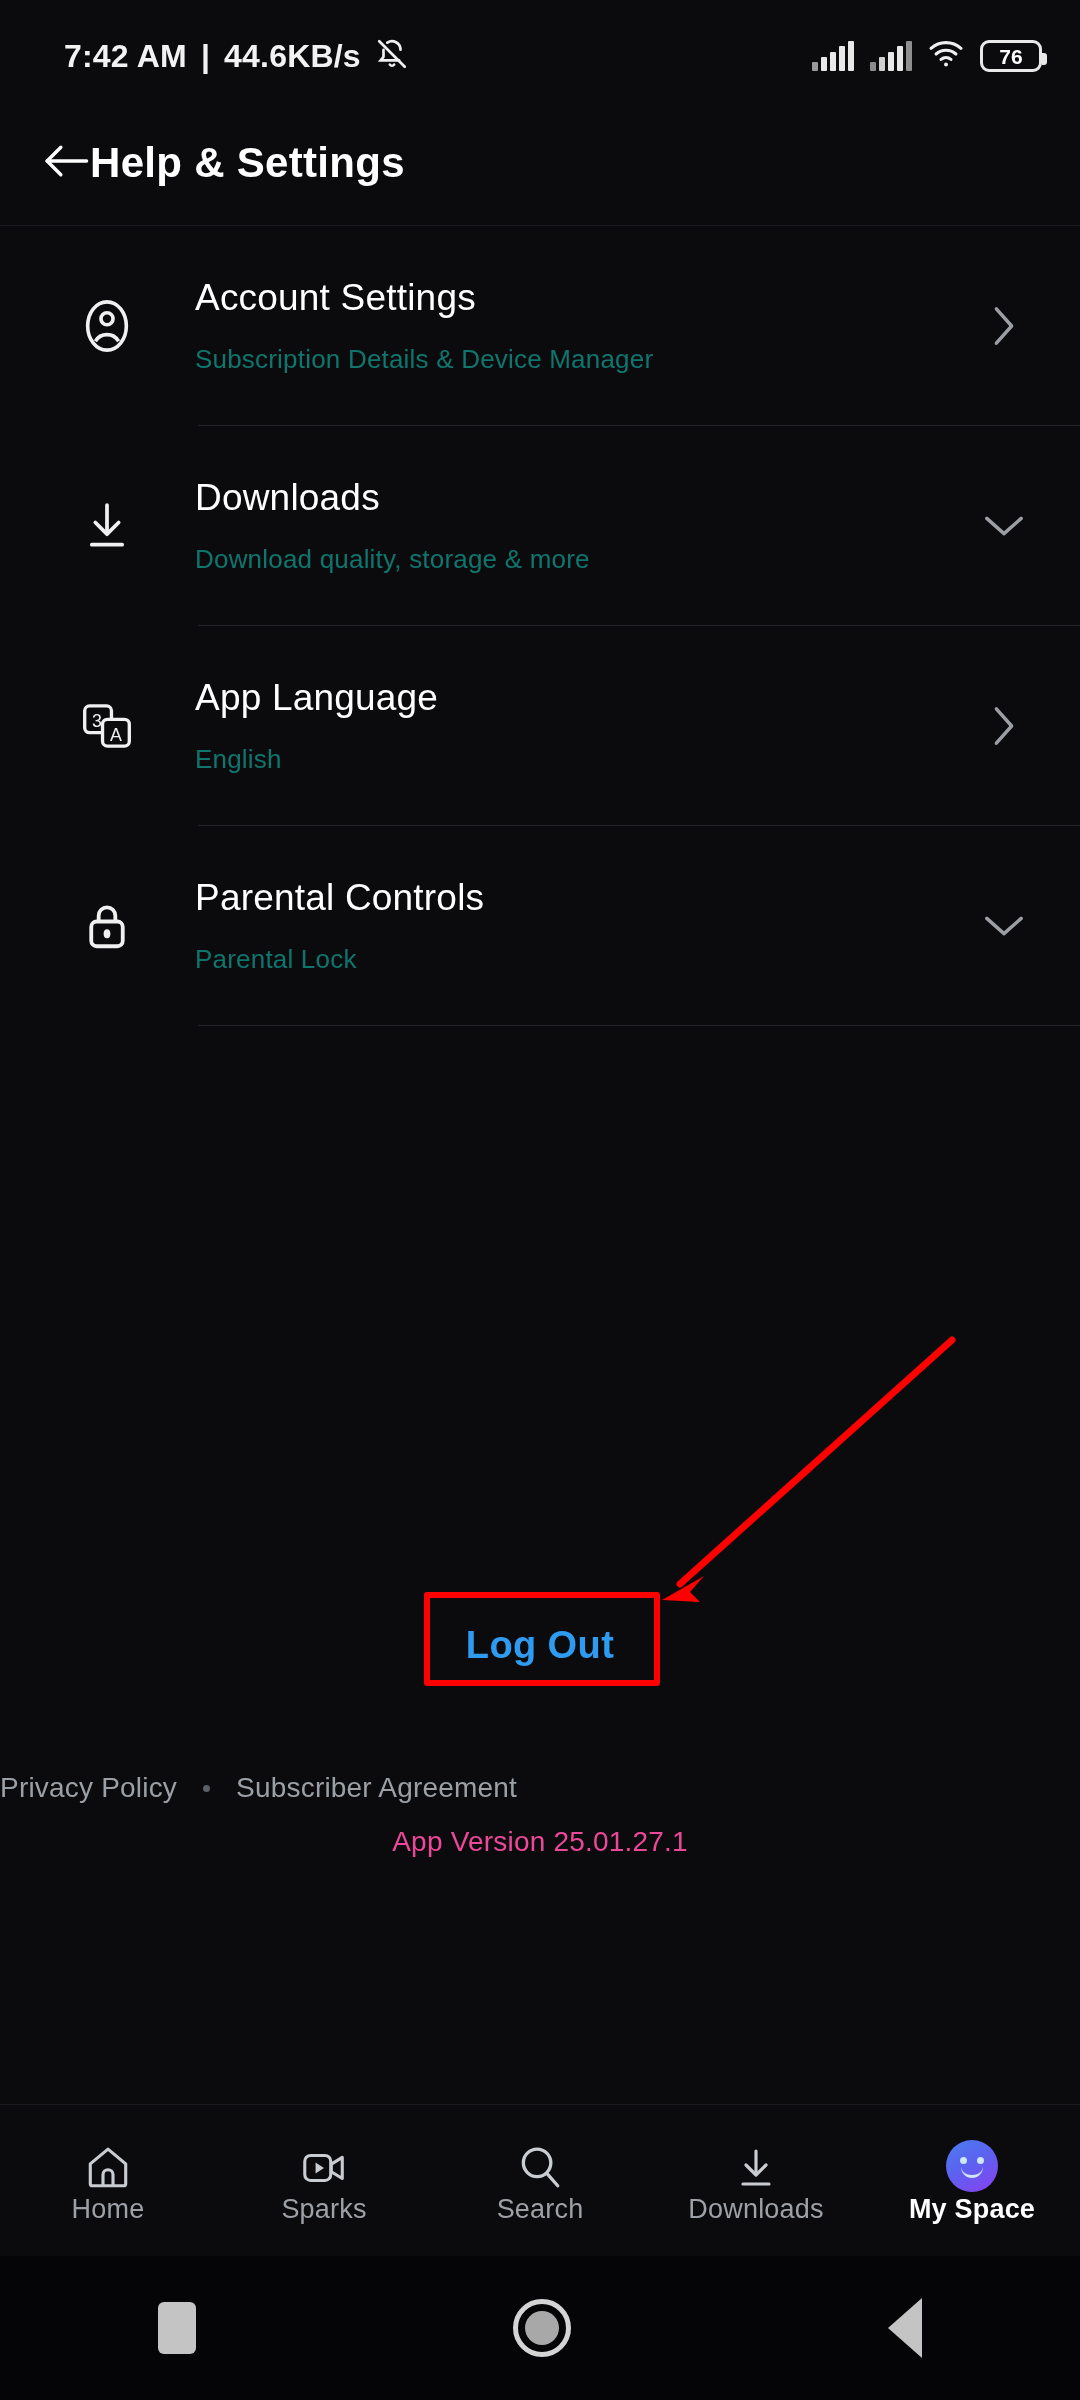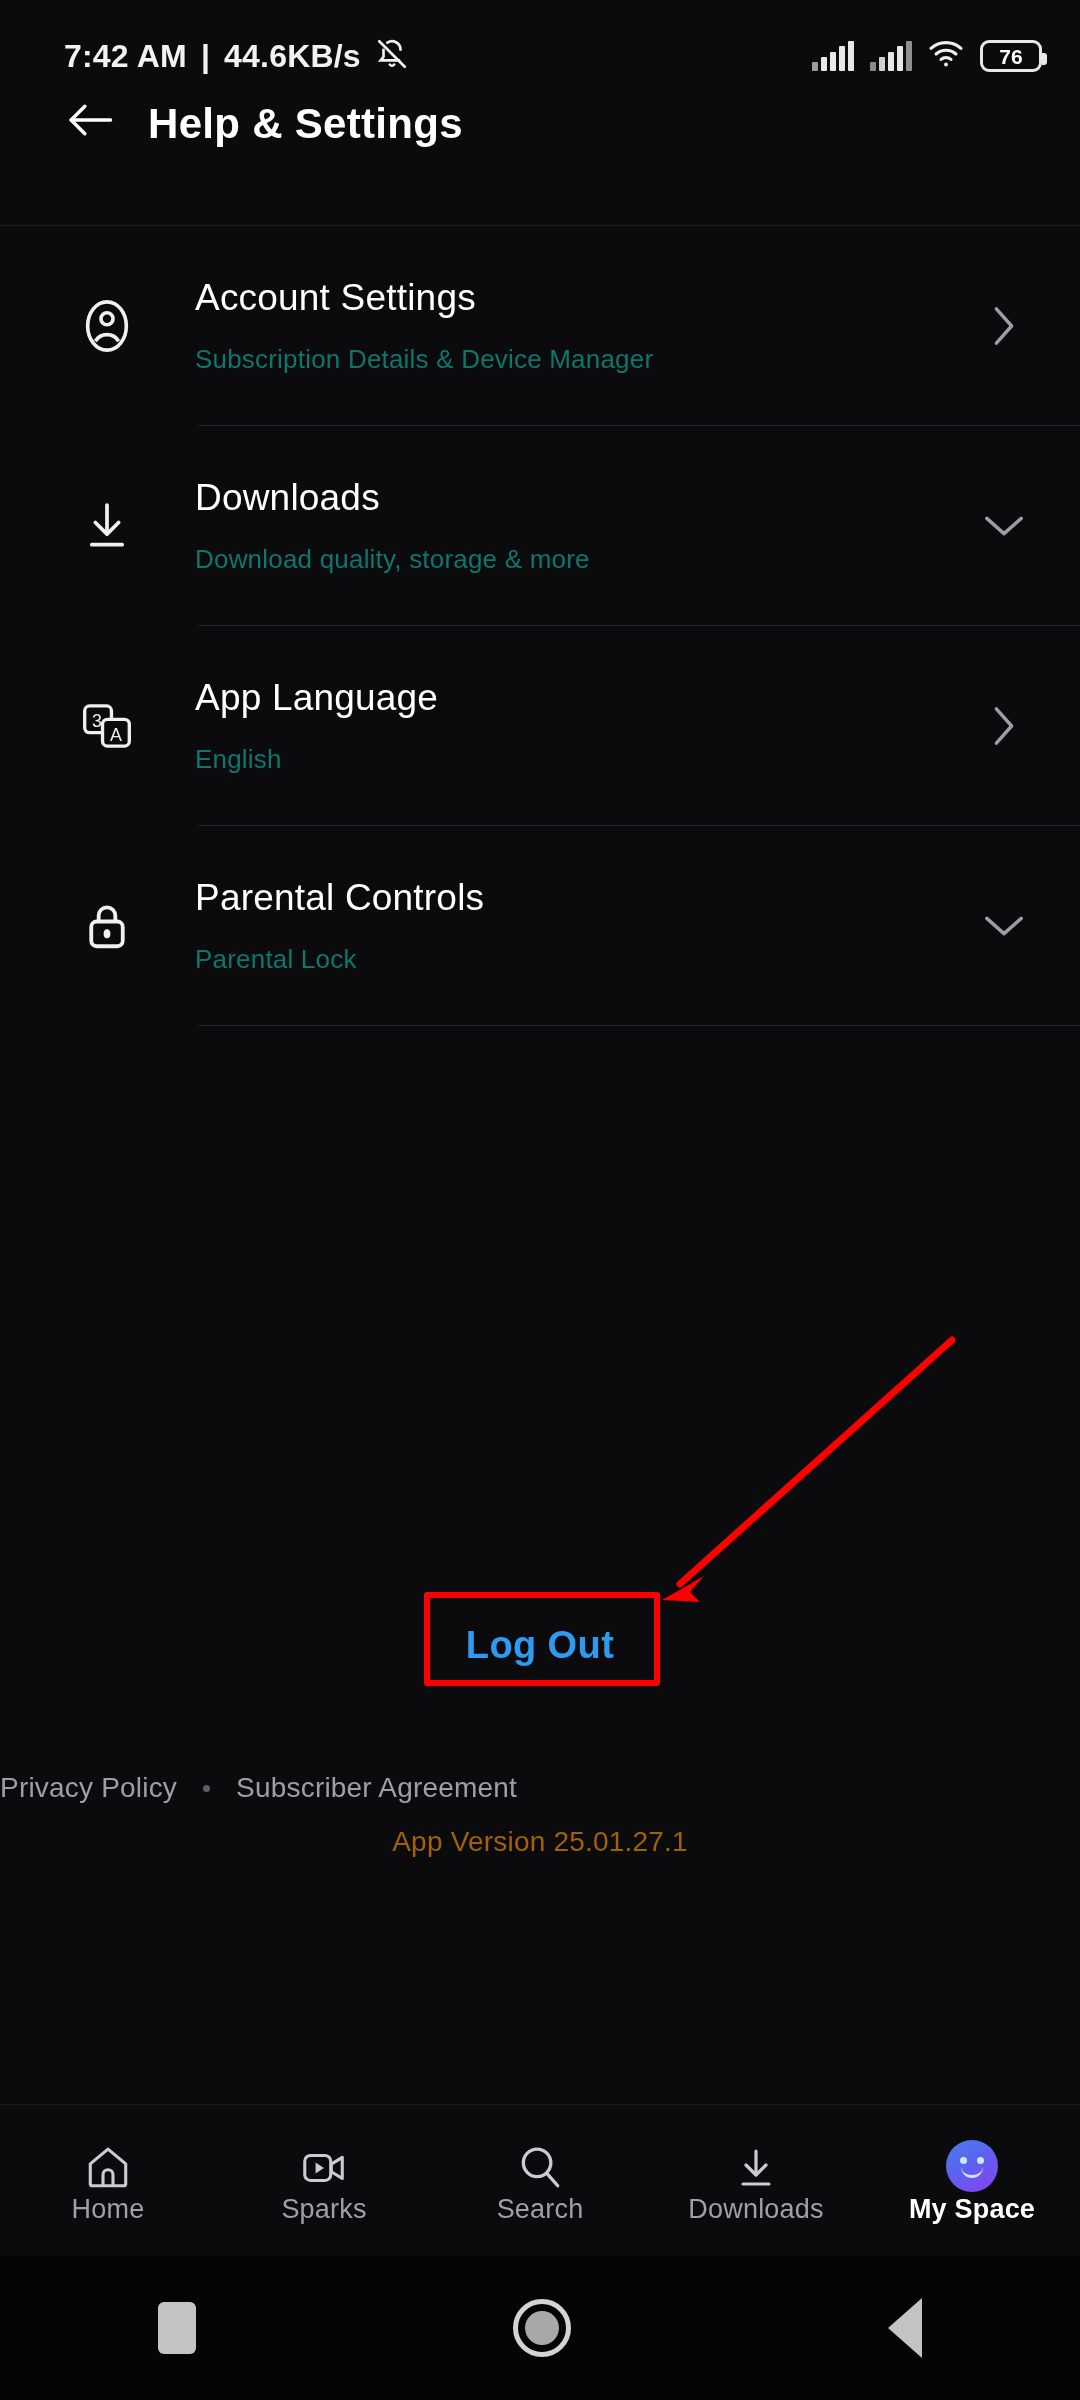--- a/index.html
+++ b/index.html
@@ -45,21 +45,21 @@
   }
   .battery:after{
     content:""; position:absolute; right:-8px; top:10px;
     width:5px; height:12px; background:#e9e9e9; border-radius:0 3px 3px 0;
   }
   .battery span { font-size:21px; font-weight:700; color:#fff; line-height:1; }
 
   
   .appbar {
     position:absolute; top:100px; left:0; right:0; height:126px;
-    display:flex; gap:34px; padding-left:66px;
+    display:flex; align-items:center; padding-left:42px;
     border-bottom:1px solid #1b1b20;
   }
   .appbar-title { font-size:42px; font-weight:700; color:#fff; letter-spacing:.3px; }
 
   
   .list { position:absolute; top:226px; left:13px; right:0; }
   .row {
     position:relative;
     display:flex; align-items:center;
     min-height:200px;
@@ -95,21 +95,21 @@
     border:6px solid #ff0000; border-radius:3px;
     pointer-events:none;
   }
   .anno-arrow { position:absolute; left:0; top:0; width:1080px; height:2400px; pointer-events:none; }
 
   
   .footer { position:absolute; top:1772px; left:0; right:0; text-align:center; }
   .footer-links { display:flex; align-items:center; justify-content:flex-start; gap:26px; }
   .footer-link { font-size:28px; color:#9aa0a6; letter-spacing:.2px; }
   .footer-dot { width:7px; height:7px; border-radius:50%; background:#5b5f66; display:inline-block; }
-  .footer-version { margin-top:22px; font-size:28px; color:#a16207; letter-spacing:.2px; }
+  .footer-version { margin-top:22px; font-size:28px; color:#ec4899; letter-spacing:.2px; }
 
   
   .bottomnav {
     position:absolute; left:0; right:0; bottom:144px; height:152px;
     display:flex; align-items:center; justify-content:space-around;
     border-top:1px solid #1a1a1f;
     background:#0b0b0e;
   }
   .nav-item { display:flex; flex-direction:column; align-items:center; gap:2px; width:200px; }
   .nav-label { font-size:27px; color:#9da1a7; letter-spacing:.2px; }

